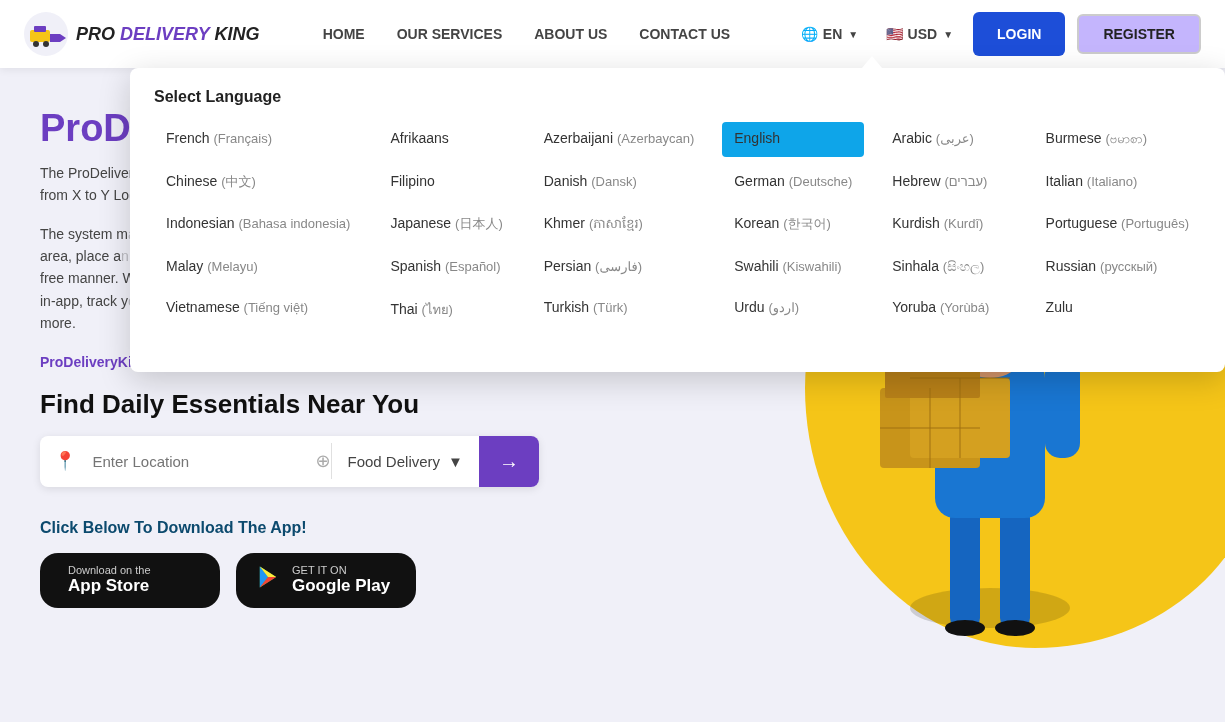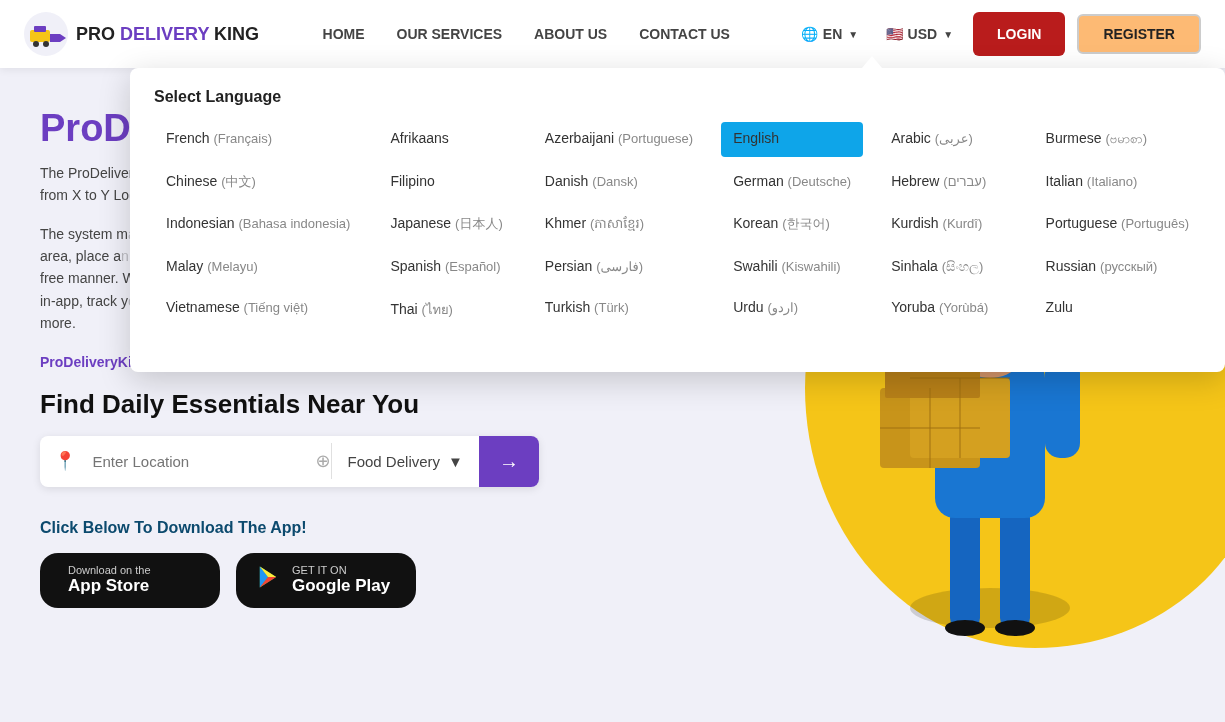--- a/index.html
+++ b/index.html
@@ -4,39 +4,39 @@
   <style>
     * { box-sizing: border-box; margin: 0; padding: 0; }
     body { font-family: 'Segoe UI', Arial, sans-serif; background: #f0f0f8; min-width: 1225px; overflow-x: hidden; }
 
     
     .navbar {
       display: flex; align-items: center; justify-content: space-between;
       background: #fff; padding: 0 24px; height: 68px;
       box-shadow: 0 2px 8px rgba(0,0,0,0.07); position: relative; z-index: 100;
     }
-    .logo-area { display: flex; align-items: center; gap: 8px; }
+    .logo-area { display: flex; align-items: center; gap: 8px; font-style: italic; }
     .logo-icon { width: 44px; height: 44px; }
     .logo-text { font-size: 18px; font-weight: 700; }
     .logo-pro { color: #222; }
     .logo-delivery { color: #6c3ec1; }
     .logo-king { color: #222; }
     .nav-links { display: flex; align-items: center; gap: 32px; }
     .nav-link { font-size: 14px; font-weight: 600; color: #444; text-decoration: none; cursor: pointer; }
     .nav-right { display: flex; align-items: center; gap: 12px; }
     .lang-btn, .currency-btn {
       display: flex; align-items: center; gap: 4px; cursor: pointer;
       font-size: 14px; font-weight: 600; color: #444; background: none; border: none; padding: 4px 8px;
     }
     .btn-login {
-      background: #b91c1c; color: #fff; border: none; border-radius: 6px;
+      background: #1d4ed8; color: #fff; border: none; border-radius: 6px;
       padding: 14px 24px; font-size: 14px; font-weight: 700; cursor: pointer;
     }
     .btn-register {
-      background: #fdba74; color: #222; border: 2px solid #ccc; border-radius: 6px;
+      background: #c4b5fd; color: #222; border: 2px solid #ccc; border-radius: 6px;
       padding: 10px 24px; font-size: 14px; font-weight: 700; cursor: pointer;
     }
     .chevron { font-size: 10px; margin-left: 2px; }
 
     
     .hero {
       display: flex; align-items: flex-start; justify-content: space-between;
       padding: 40px 40px 20px 40px; min-height: 600px; position: relative;
       background: #f0f0f8; overflow: hidden;
     }
@@ -173,21 +173,21 @@
 </nav>
 
 <div class="dropdown-arrow"></div>
 
 <div class="lang-dropdown">
   <div class="lang-dropdown-title">Select Language</div>
   <div class="lang-grid" id="lang-grid">
 
   <div class="lang-item">French <span class="lang-native">(Français)</span></div>
       <div class="lang-item">Afrikaans</div>
-      <div class="lang-item">Azerbaijani <span class="lang-native">(Portuguese)</span></div>
+      <div class="lang-item">Azerbaijani <span class="lang-native">(Azerbaycan)</span></div>
       <div class="lang-item active">English</div>
       <div class="lang-item">Arabic <span class="lang-native">(عربى)</span></div>
       <div class="lang-item">Burmese <span class="lang-native">(ဗမာစာ)</span></div>
       <div class="lang-item">Chinese <span class="lang-native">(中文)</span></div>
       <div class="lang-item">Filipino</div>
       <div class="lang-item">Danish <span class="lang-native">(Dansk)</span></div>
       <div class="lang-item">German <span class="lang-native">(Deutsche)</span></div>
       <div class="lang-item">Hebrew <span class="lang-native">(עברים)</span></div>
       <div class="lang-item">Italian <span class="lang-native">(Italiano)</span></div>
       <div class="lang-item">Indonesian <span class="lang-native">(Bahasa indonesia)</span></div>

